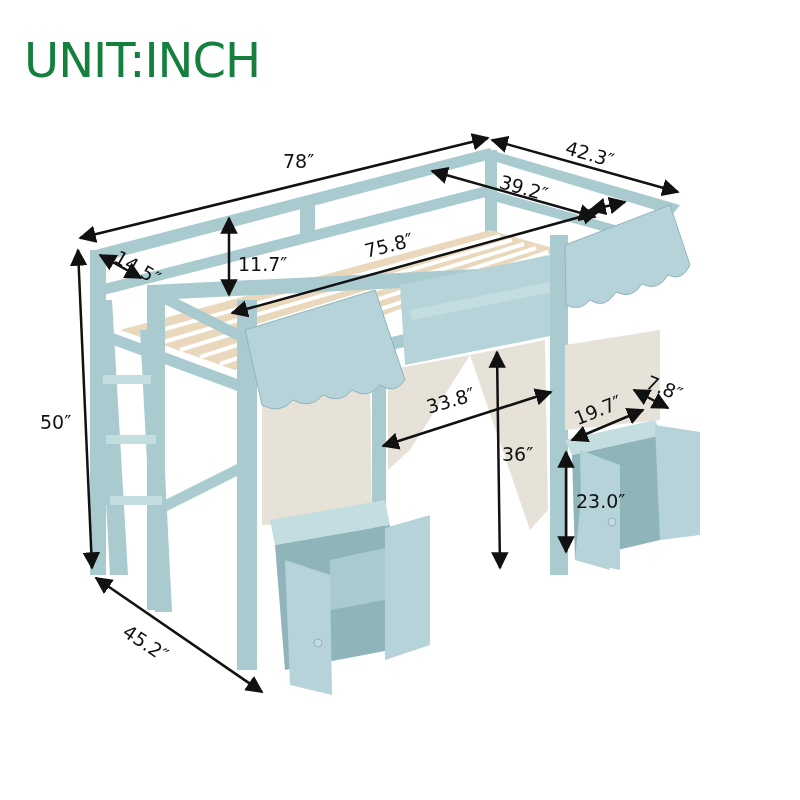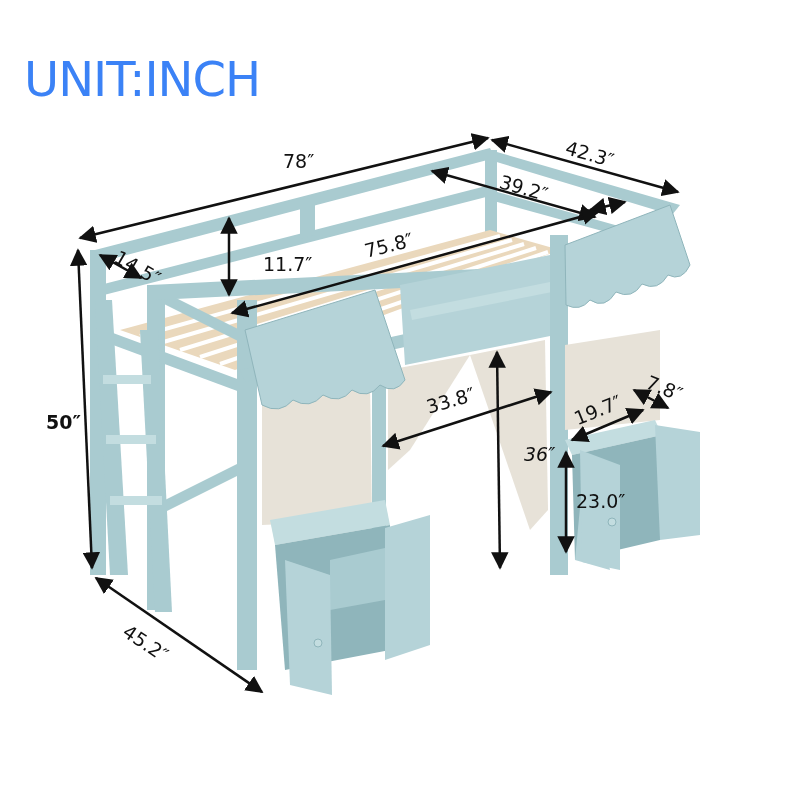--- a/index.html
+++ b/index.html
@@ -1,19 +1,19 @@
 <!DOCTYPE html>
 <html><head>
 <meta charset="utf-8">
 <style>
   html, body { margin: 0; padding: 0; background: #ffffff; }
   body { width: 800px; height: 800px; position: relative; overflow: hidden;
          font-family: "DejaVu Sans", "Liberation Sans", sans-serif; }
-  .unit-title { position: absolute; left: 24px; top: 55px; font-size: 48px;
-                font-weight: normal; color: #3b82f6; letter-spacing: -1px; line-height: 1; }
+  .unit-title { position: absolute; left: 24px; top: 36px; font-size: 48px;
+                font-weight: normal; color: #15803d; letter-spacing: -1px; line-height: 1; }
   svg.drawing { position: absolute; left: 0; top: 0; width: 800px; height: 800px; }
   .dim-label { position: absolute; font-size: 19px; color: #111; white-space: nowrap;
                transform-origin: left center; line-height: 1; }
 </style>
 </head>
 <body>
 
 <div class="unit-title">UNIT:INCH</div>
 
 <svg class="drawing" viewBox="0 0 800 800" xmlns="http://www.w3.org/2000/svg">
@@ -118,21 +118,21 @@
     <line x1="572" y1="440" x2="643" y2="410" marker-start="url(#ah)" marker-end="url(#ah)"></line>
     <line x1="634" y1="390" x2="668" y2="408" marker-start="url(#ah)" marker-end="url(#ah)"></line>
     <line x1="566" y1="452" x2="566" y2="552" marker-start="url(#ah)" marker-end="url(#ah)"></line>
   </g>
 </svg>
 
 <div class="dim-label" style="left:283px;top:152px;">78″</div>
 <div class="dim-label" style="left:566px;top:138px;transform:rotate(16deg);">42.3″</div>
 <div class="dim-label" style="left:500px;top:172px;transform:rotate(16deg);">39.2″</div>
 <div class="dim-label" style="left:365px;top:242px;transform:rotate(-14deg);">75.8″</div>
-<div class="dim-label" style="left:238px;top:255px;margin-left:25px;">11.7″</div>
+<div class="dim-label" style="left:238px;top:255px;">11.7″</div>
 <div class="dim-label" style="left:116px;top:246px;transform:rotate(30deg);">14.5″</div>
-<div class="dim-label" style="left:46px;top:413px;font-weight:bold;">50″</div>
+<div class="dim-label" style="left:40px;top:413px;">50″</div>
 <div class="dim-label" style="left:125px;top:620px;transform:rotate(34deg);">45.2″</div>
 <div class="dim-label" style="left:427px;top:398px;transform:rotate(-16deg);">33.8″</div>
-<div class="dim-label" style="left:524px;top:445px;font-style:italic;">36″</div>
+<div class="dim-label" style="left:502px;top:445px;">36″</div>
 <div class="dim-label" style="left:575px;top:410px;transform:rotate(-22deg);">19.7″</div>
 <div class="dim-label" style="left:647px;top:372px;transform:rotate(22deg);">7.8″</div>
 <div class="dim-label" style="left:576px;top:492px;">23.0″</div>
 
 </body></html>

